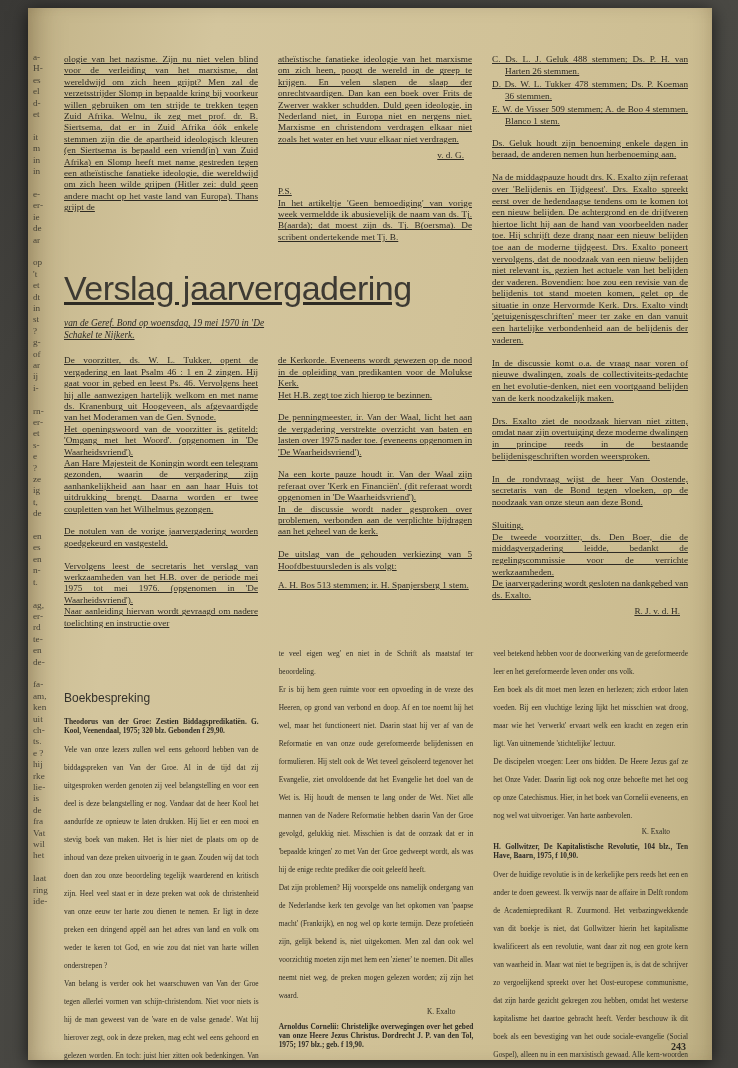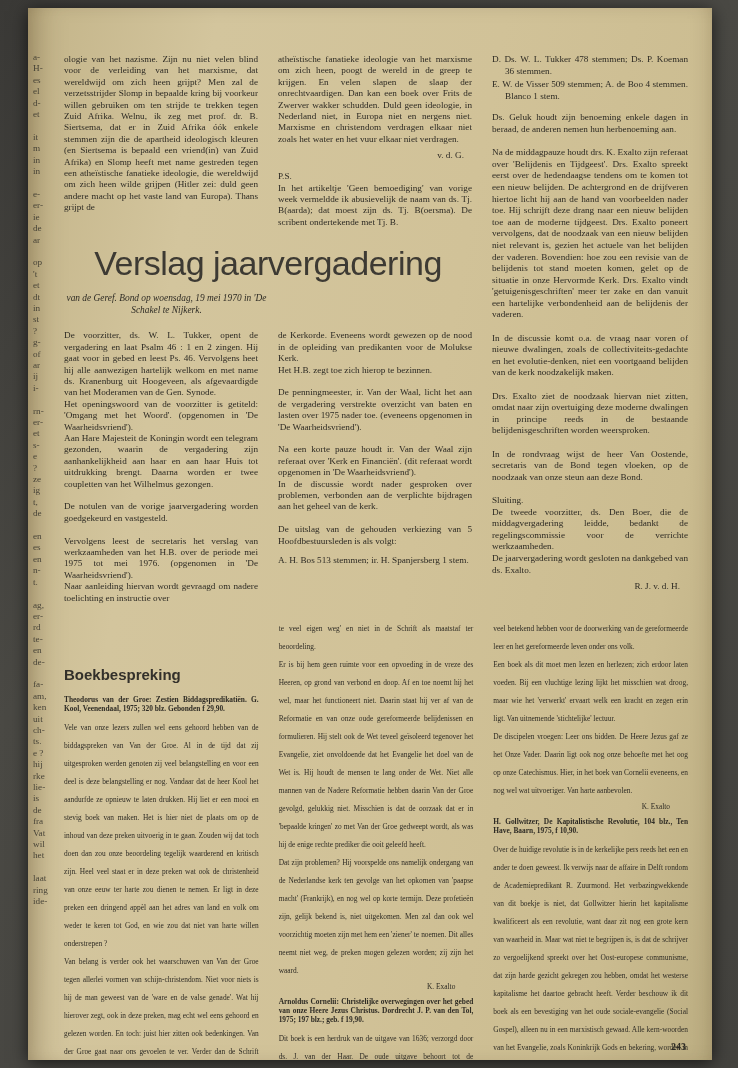--- a/index.html
+++ b/index.html
@@ -12,43 +12,43 @@
     position:absolute;left:28px;top:8px;width:684px;height:1052px;
     background:linear-gradient(100deg,#c3b489 0%,#d3c59d 22%,#d1c298 55%,#cbbc90 85%,#bcae82 100%);
     box-shadow:0 3px 16px rgba(0,0,0,.65), inset 26px 0 34px -26px rgba(60,40,10,.5), inset -14px 0 26px -20px rgba(60,40,10,.4);
     color:#2e2b24;overflow:hidden;
   }
   .edge-strip{
     position:absolute;left:5px;top:44px;width:23px;text-align:right;
     font-size:8px;line-height:11.6px;white-space:pre-line;color:#3a372e;opacity:.9;
   }
   .content{position:absolute;left:36px;right:24px;top:46px;bottom:18px;}
-  .main-grid{display:grid;grid-template-columns:auto 196px;column-gap:20px;}
+  .main-grid{display:grid;grid-template-columns:auto 196px;column-gap:20px;text-decoration:underline;}
   .left-zone{min-width:0;}
   .two-cols{display:grid;grid-template-columns:1fr 1fr;column-gap:20px;}
   .txt{font-size:9.2px;line-height:11.4px;text-align:justify;white-space:pre-line;hyphens:none;}
   .right-zone .txt{font-size:9.2px;line-height:11.6px;}
   .hang{padding-left:13px;text-indent:-13px;margin-bottom:2px;}
   .results{margin-bottom:10px;}
   .sig{text-align:right;font-size:9.2px;margin:5px 8px 10px 0;}
-  .ps-head{margin-top:11px;}
-  .headline-block{margin-top:16px;margin-bottom:14px;text-align:center;}
+  .ps-head{margin-top:26px;}
+  .headline-block{margin-top:26px;margin-bottom:14px;}
   .headline{
     font-family:"Liberation Sans","DejaVu Sans",sans-serif;font-weight:400;
     font-size:34px;letter-spacing:-.5px;color:#3d3a33;margin:0 0 10px 0;
   }
   .subtitle{font-style:italic;font-size:9.4px;line-height:11.5px;max-width:205px;}
   .article-cols{margin-top:10px;}
   .book-grid{display:grid;grid-template-columns:1fr 1fr 1fr;column-gap:20px;margin-top:16px;}
   .book .txt{font-size:7.4px;line-height:18px;}
   .book .sig{font-size:7.4px;margin:2px 18px 6px 0;}
   .btitle{font-weight:bold;font-size:7.4px;line-height:9px;text-align:justify;margin:0 0 6px 0;}
   .book-head{
-    font-family:"Liberation Sans","DejaVu Sans",sans-serif;font-weight:bold;
-    font-size:15px;color:#33302a;margin:46px 0 12px 0;
+    font-family:"Liberation Sans","DejaVu Sans",sans-serif;font-weight:normal;
+    font-size:12px;color:#33302a;margin:46px 0 12px 0;
   }
   .page-number{
     position:absolute;right:26px;bottom:8px;font-weight:bold;font-size:10px;color:#2e2b24;
   }
 </style>
 </head>
 <body>
 
 <div class="page">
 
@@ -171,20 +171,21 @@
             <div class="results" style="margin-top:8px">
               <div class="txt hang">A.  H. Bos 513 stemmen; ir. H. Spanjersberg 1 stem.</div>
             </div>
           </div>
         </div>
 
       </div>
 
       <div class="right-zone">
         <div class="results">
+          <div class="txt hang">C.  Ds. L. J. Geluk 488 stemmen; Ds. P. H. van Harten 26 stemmen.</div>
           <div class="txt hang">D.  Ds. W. L. Tukker 478 stemmen; Ds. P. Koeman 36 stemmen.</div>
           <div class="txt hang">E.  W. de Visser 509 stemmen; A. de Boo 4 stemmen. Blanco 1 stem.</div>
         </div>
         <div class="txt">Ds. Geluk houdt zijn benoeming enkele dagen in beraad, de anderen nemen hun herbenoeming aan.
 
 Na de middagpauze houdt drs. K. Exalto zijn referaat over 'Belijdenis en Tijdgeest'. Drs. Exalto spreekt eerst over de hedendaagse tendens om te komen tot een nieuw belijden. De achtergrond en de drijfveren hiertoe licht hij aan de hand van voorbeelden nader toe. Hij schrijft deze drang naar een nieuw belijden toe aan de moderne tijdgeest. Drs. Exalto poneert vervolgens, dat de noodzaak van een nieuw belijden niet relevant is, gezien het actuele van het belijden der vaderen. Bovendien: hoe zou een revisie van de belijdenis tot stand moeten komen, gelet op de situatie in onze Hervormde Kerk. Drs. Exalto vindt 'getuigenisgeschriften' meer ter zake en dan vanuit een hartelijke verbondenheid aan de belijdenis der vaderen.
 
 In de discussie komt o.a. de vraag naar voren of nieuwe dwalingen, zoals de collectiviteits-gedachte en het evolutie-denken, niet een voortgaand belijden van de kerk noodzakelijk maken.
 
 Drs. Exalto ziet de noodzaak hiervan niet zitten, omdat naar zijn overtuiging deze moderne dwalingen in principe reeds in de bestaande belijdenisgeschriften worden weersproken.

